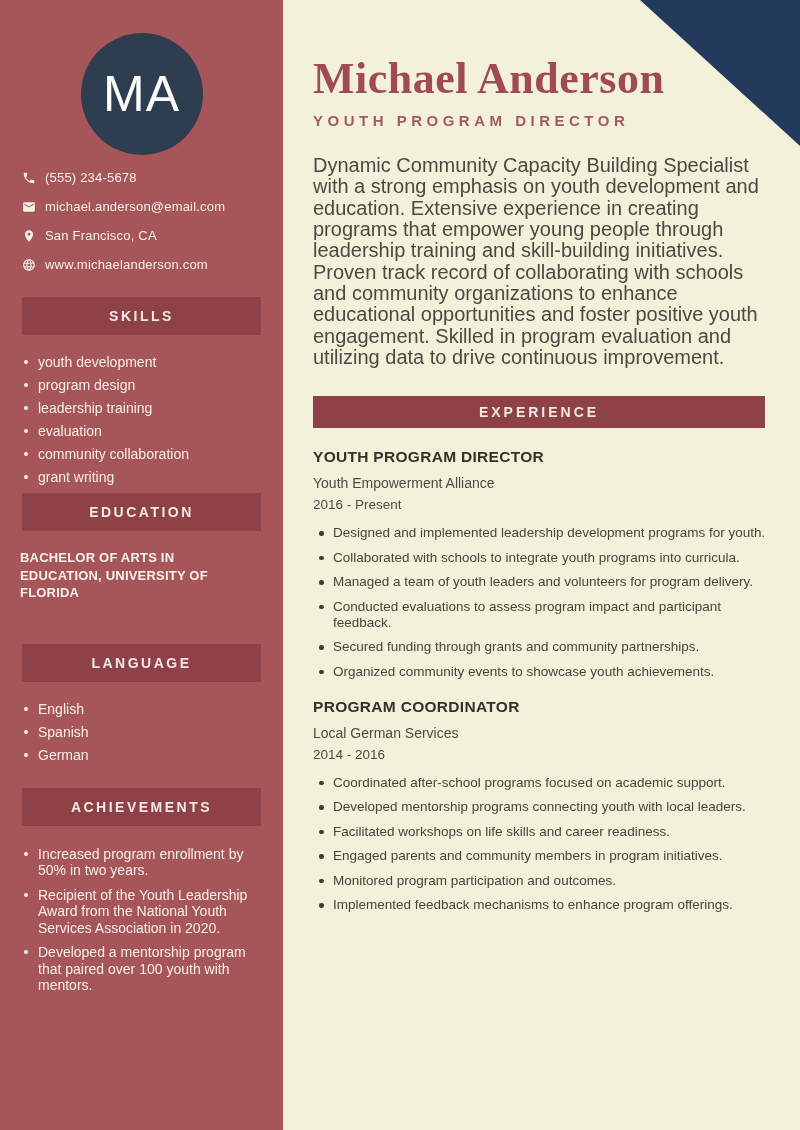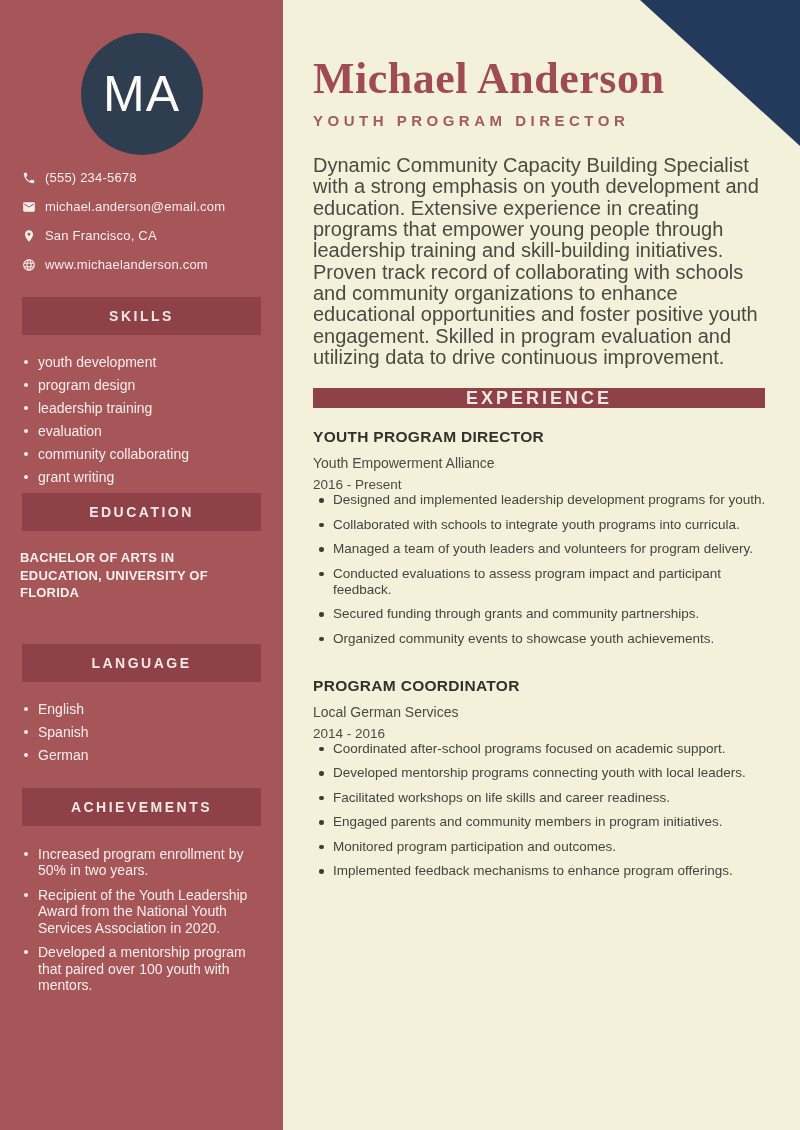--- a/index.html
+++ b/index.html
@@ -45,30 +45,30 @@
 
   .corner-triangle { position:absolute; right:0; top:0; width:160px; height:146px;
                      background:#233a5c; clip-path:polygon(0 0, 100% 0, 100% 100%); }
 
   .name { margin-top:56px; font-family:Liberation Serif, serif; font-size:44px;
           font-weight:bold; color:#a04b53; letter-spacing:0.5px; line-height:1.05; }
   .job-title { margin-top:10px; font-size:15px; font-weight:bold; letter-spacing:4.5px;
                color:#a25c60; }
   .summary { margin-top:26px; width:457px; font-size:20px; line-height:21.3px; color:#4a4a43; }
 
-  .exp-header { margin-top:20px; width:452px; height:20px; background:#8e4146;
+  .exp-header { margin-top:28px; width:452px; height:32px; background:#8e4146;
                 display:flex; align-items:center; justify-content:center;
-                color:#f2e9e4; font-size:18px; font-weight:bold; letter-spacing:3px; }
+                color:#f2e9e4; font-size:14px; font-weight:bold; letter-spacing:3px; }
 
   .job-role { margin-top:20px; font-size:15.5px; font-weight:bold; color:#32322c; letter-spacing:0.3px; }
-  .job-role.second { margin-top:30px; }
+  .job-role.second { margin-top:18px; }
   .job-company { margin-top:9px; font-size:14px; color:#4b4b44; }
   .job-dates { margin-top:6px; font-size:13.5px; color:#4b4b44; }
 
-  ul.exp-bullets { list-style:none; width:470px; }
+  ul.exp-bullets { list-style:none; margin-top:13px; width:470px; }
   ul.exp-bullets li { position:relative; padding-left:20px; margin-bottom:8.5px;
                       font-size:13.5px; line-height:16px; color:#45453f; }
   ul.exp-bullets li::before { content:''; position:absolute; left:6px; top:6px;
                       width:4.5px; height:4.5px; border-radius:50%; background:#3c3c36; }
 </style>
 </head>
 <body>
 
 <div class="page">
 
@@ -106,21 +106,21 @@
     </div>
 
     <div class="side-header sh-skills">
       <span>SKILLS</span>
     </div>
     <ul class="side-list">
         <li>youth development</li>
         <li>program design</li>
         <li>leadership training</li>
         <li>evaluation</li>
-        <li>community collaborating</li>
+        <li>community collaboration</li>
         <li>grant writing</li>
       </ul>
 
     <div class="side-header sh-education">
       <span>EDUCATION</span>
     </div>
     <div class="edu-text">BACHELOR OF ARTS IN EDUCATION, UNIVERSITY OF FLORIDA</div>
 
     <div class="side-header sh-language">
       <span>LANGUAGE</span>

